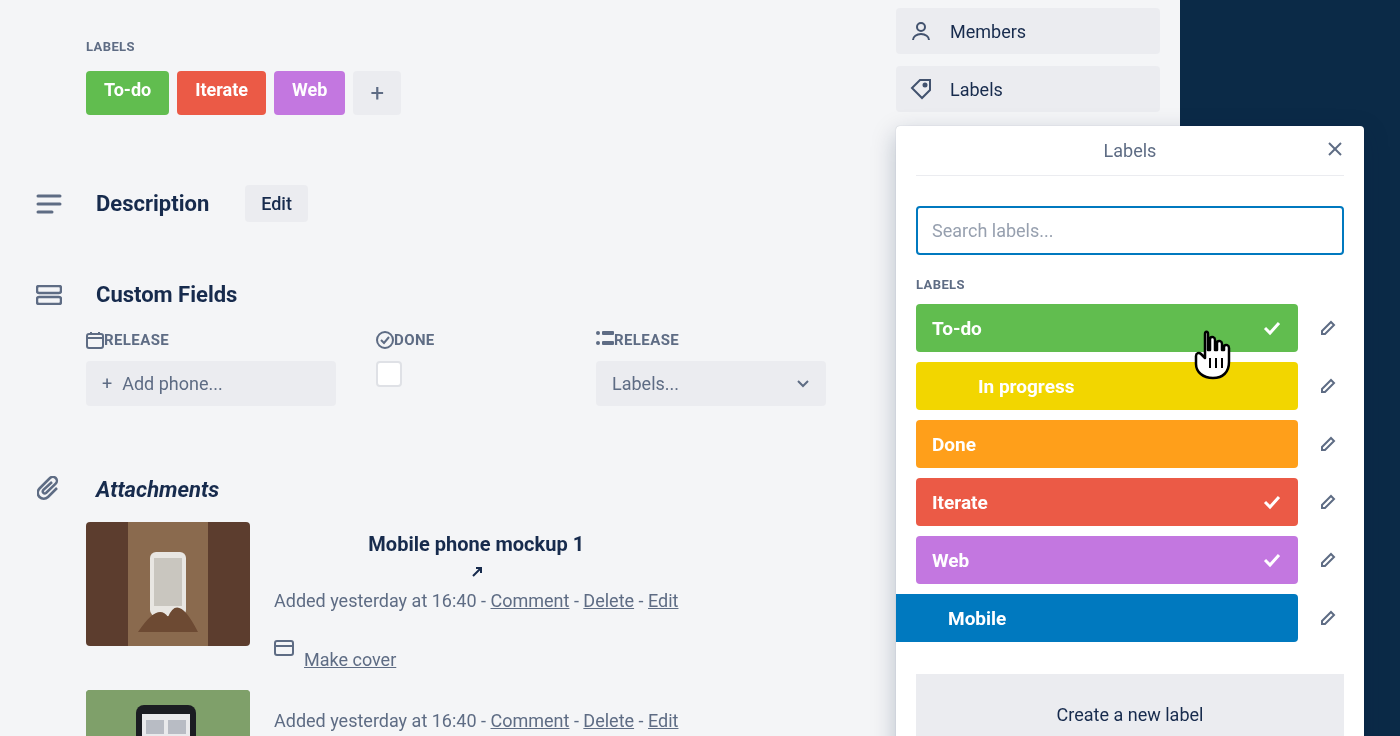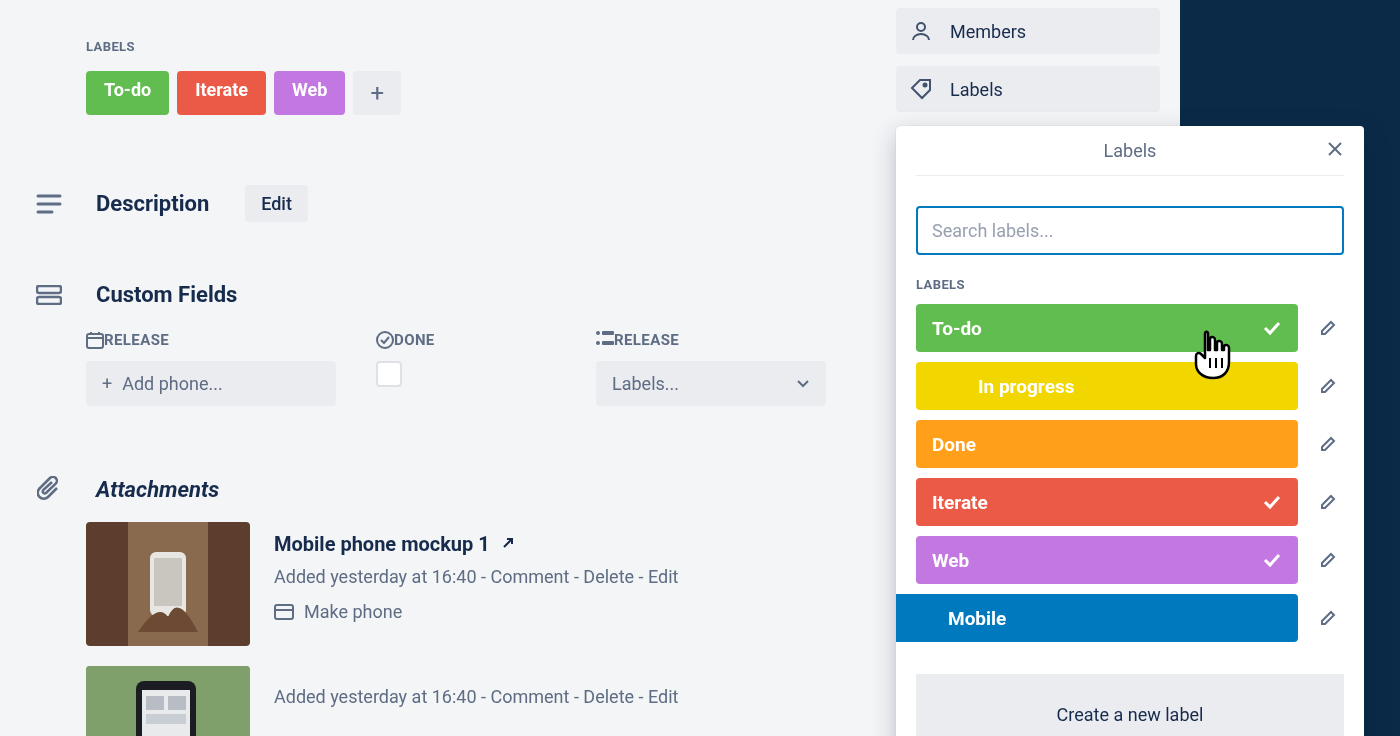--- a/index.html
+++ b/index.html
@@ -102,23 +102,23 @@
   .att-item { display:flex; gap:24px; margin-top:20px; }
   .att-thumb {
     width:164px; height:124px; border-radius:4px;
     display:flex; align-items:center; justify-content:center;
     position:relative; overflow:hidden;
   }
   .att-thumb.brown { background:#5c3d2e; }
   .att-thumb.photo { background:linear-gradient(135deg,#6b8e5a,#89a877); }
   .att-thumb svg { position:relative; z-index:1; }
   .att-meta { padding-top:10px; }
-  .att-title { font-size:20px; font-weight:700; display:flex; align-items:center; gap:10px; }
+  .att-title { font-size:20px; font-weight:700; display:flex; align-items:center; gap:10px;flex-direction:column; }
   .att-sub { margin-top:10px; color:var(--text-sub); font-size:18px; }
-  .att-sub a, .att-cover a { color:var(--text-sub); cursor:pointer; }
+  .att-sub a, .att-cover a { color:var(--text-sub); text-decoration:underline; cursor:pointer;margin-top:24px; }
   .att-cover { margin-top:14px; display:flex; align-items:center; gap:10px; color:var(--text-sub); font-size:18px;}
 
   
   .dark-strip {
     position:absolute; top:0; right:0; width:220px; height:100%;
     background: var(--dark-nav);
   }
   
   .sidebar {
     position:absolute; top:8px; left:896px; width:264px;
@@ -319,21 +319,21 @@
         <span> - </span><a>Delete</a>
         <span> - </span><a>Edit</a>
       </div>
       <div class="att-cover">
         <span>
           <svg width="20" height="16" viewBox="0 0 20 16" fill="none" stroke="currentColor" stroke-width="2">
               <rect x="1" y="1" width="18" height="14" rx="2"></rect>
               <line x1="1" y1="6" x2="19" y2="6"></line>
             </svg>
         </span>
-        <a>Make phone</a>
+        <a>Make cover</a>
       </div>
     </div>
   </div>
 
   <div class="att-item">
     <div class="att-thumb photo">
       <svg width="164" height="124" viewBox="0 0 164 124">
           <rect width="164" height="124" fill="#7fa06a"></rect>
           <rect x="50" y="15" width="60" height="100" rx="8" fill="#1b1d22"></rect>
           <rect x="56" y="24" width="48" height="82" fill="#e9eaec"></rect>

